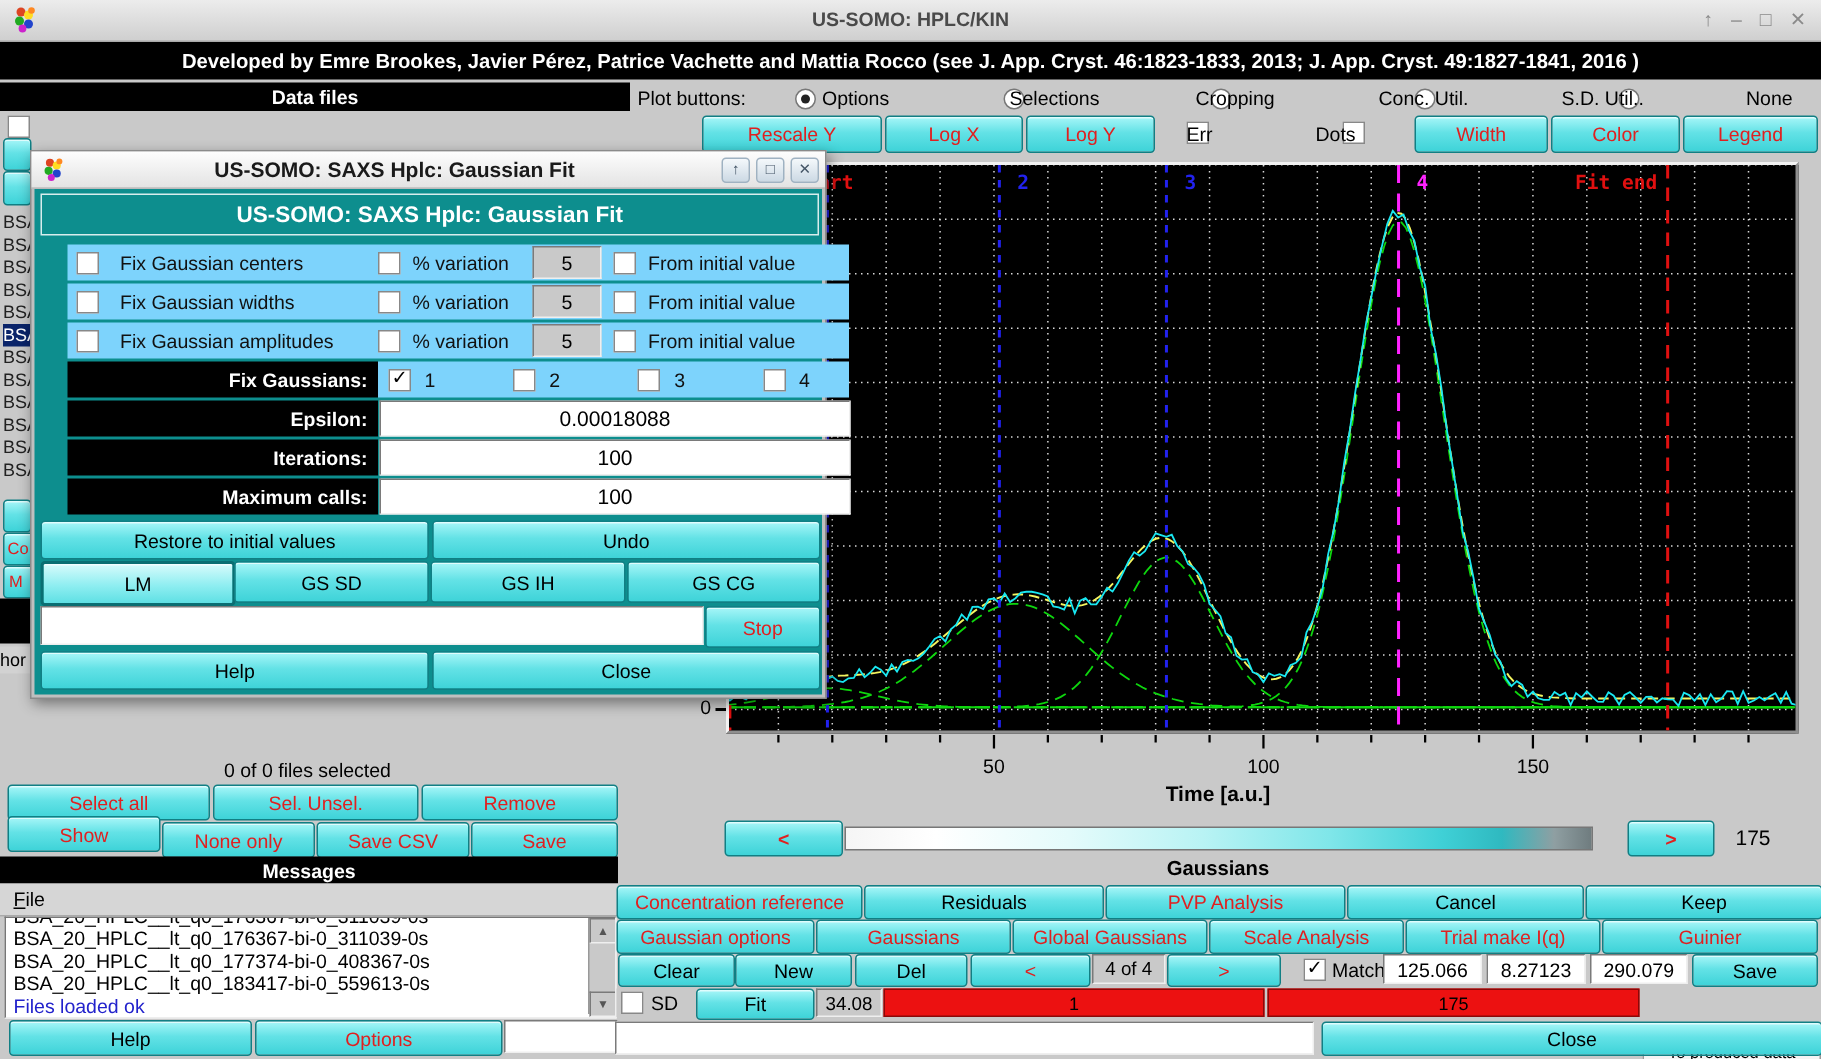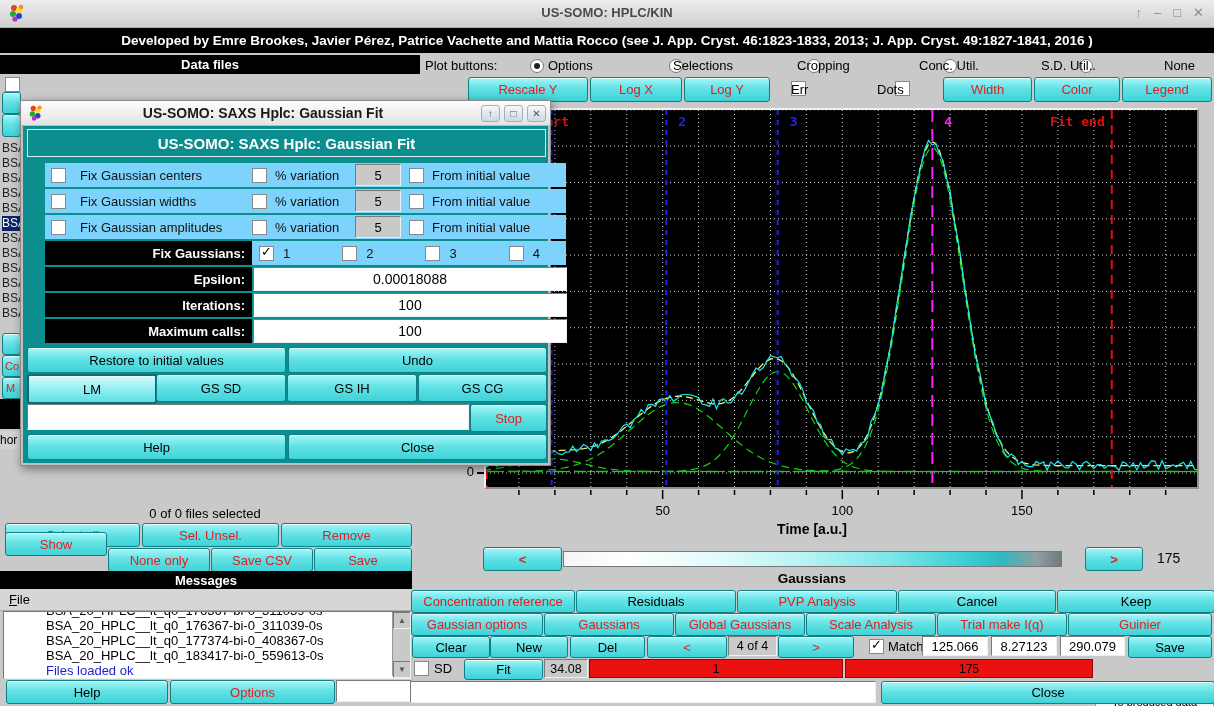--- a/index.html
+++ b/index.html
@@ -35,21 +35,21 @@
   #dlg .tbar .ttl{flex:1;text-align:center;font-weight:bold;font-size:14px;color:#1a1a1a;}
   .wbtn{width:17px;height:15px;margin-right:4px;background:linear-gradient(#f4f8fb,#ccd9e4);border:1px solid #9fb2c2;
         border-radius:3px;font-size:10px;color:#456;display:flex;align-items:center;justify-content:center;}
   .drow{position:absolute;left:24px;width:521px;height:24px;background:#7dd3fc;display:flex;align-items:center;}
   .dlbl{font-size:13px;color:#111;}
   .blklbl{position:absolute;left:24px;width:207px;height:24px;background:#000;color:#fff;font-weight:bold;
           display:flex;align-items:center;justify-content:flex-end;padding-right:7px;box-sizing:border-box;font-size:13px;text-align:right;}
   .teal{background:#0d8e8e;}
   .filelist-item{height:15px;line-height:15px;font-size:12px;color:#222;width:20px;overflow:hidden;white-space:nowrap;}
   .filelist-item.sel{background:#0a246a;color:#fff;}
-  .msgline{height:15px;line-height:15px;font-size:13px;white-space:nowrap;overflow:hidden;margin-left:37px;}
+  .msgline{height:15px;line-height:15px;font-size:13px;white-space:nowrap;overflow:hidden;}
   .ticklbl{position:absolute;transform:translateX(-50%);font-size:13px;color:#000;}
 </style>
 </head>
 <body>
 
 <div id="app">
 
   
   <div class="abs" style="left:0;top:0;width:1214px;height:27px;background:linear-gradient(#ececec,#cfcfcf);border-bottom:1px solid #aaa;">
     <svg class="abs" style="left:7px;top:3px" width="20" height="20" viewBox="0 0 20 20">
@@ -116,21 +116,21 @@
   <div class="cy abs red" style="left:5px;top:523px;width:133px;height:22px;">
       <span>Select all</span>
     </div>
   <div class="cy abs red" style="left:142px;top:523px;width:135px;height:22px;">
       <span>Sel. Unsel.</span>
     </div>
   <div class="cy abs red" style="left:281px;top:523px;width:129px;height:22px;">
       <span>Remove</span>
     </div>
 
-  <div class="cy abs red" style="left:5px;top:532px;width:100px;height:22px;text-align:right;">
+  <div class="cy abs red" style="left:5px;top:544px;width:100px;height:22px;text-align:right;">
       <span>Show</span>
     </div>
   <div class="cy abs red" style="left:108px;top:548px;width:100px;height:22px;">
       <span>None only</span>
     </div>
   <div class="cy abs red" style="left:211px;top:548px;width:100px;height:22px;">
       <span>Save CSV</span>
     </div>
   <div class="cy abs red" style="left:314px;top:548px;width:96px;height:22px;">
       <span>Save</span>

